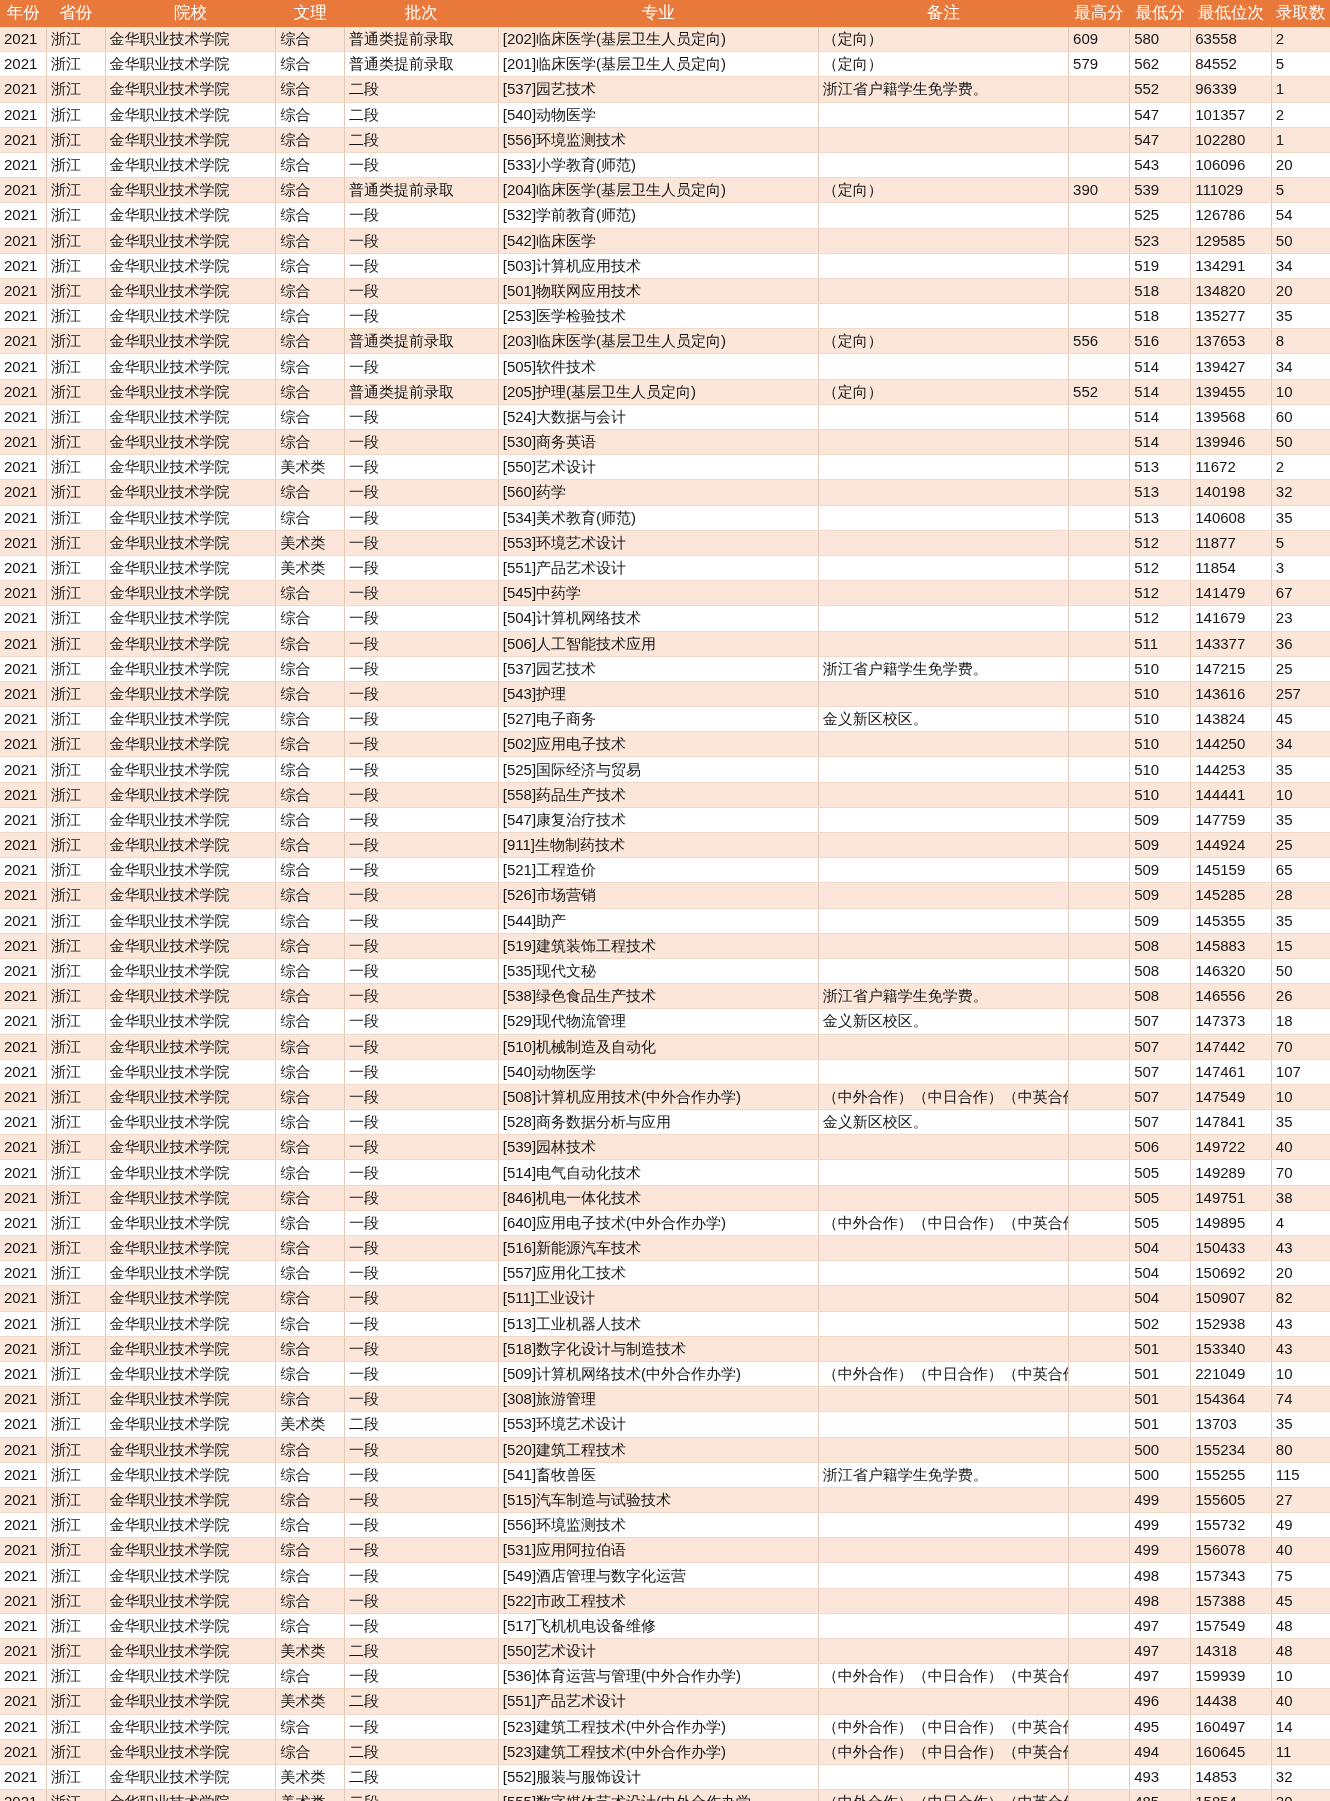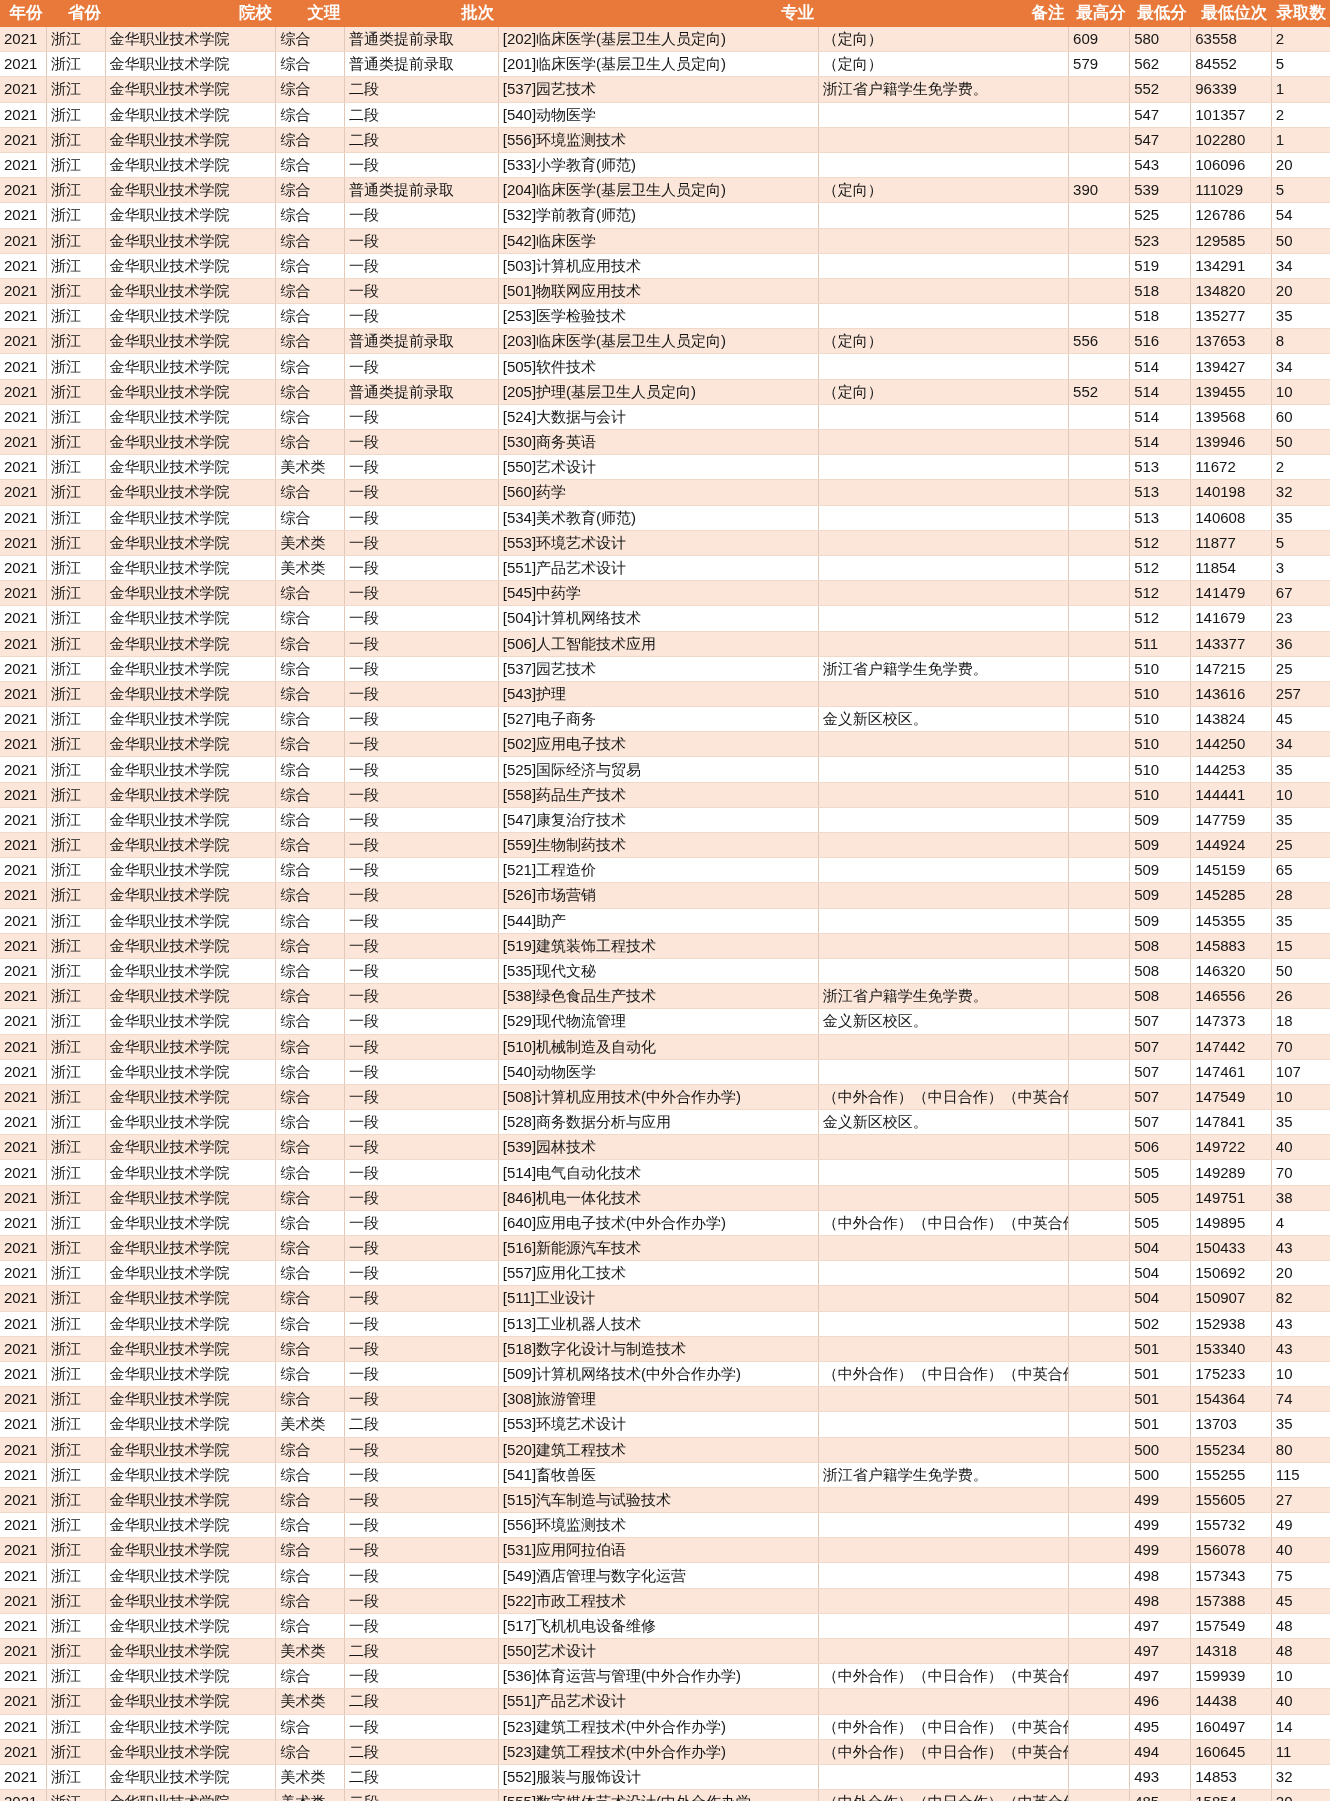--- a/index.html
+++ b/index.html
@@ -15,23 +15,23 @@
   table.score-table {
     width: 1330px;
     border-collapse: collapse;
     table-layout: fixed;
     font-size: 15px;
     color: #161616;
   }
   table.score-table thead th {
     background: #e8793a;
     color: #ffffff;
-    font-weight: bold;
+    font-weight: normal;
     font-size: 16.5px;
-    text-align: right;
+    text-align: center;
     height: 26px;
     padding: 0 4px 1px 4px;
     white-space: nowrap;
     overflow: hidden;
     border: none;
     vertical-align: middle;
   }
   table.score-table tbody tr {
     height: 24.2px;
   }
@@ -522,21 +522,21 @@
         <td class="col-low">509</td>
         <td class="col-rank">147759</td>
         <td class="col-count last">35</td>
       </tr>
       <tr class="odd">
         <td class="col-year">2021</td>
         <td class="col-prov">浙江</td>
         <td class="col-school">金华职业技术学院</td>
         <td class="col-type">综合</td>
         <td class="col-batch">一段</td>
-        <td class="col-major">[559]生物制药技术</td>
+        <td class="col-major">[911]生物制药技术</td>
         <td class="col-note"></td>
         <td class="col-high"></td>
         <td class="col-low">509</td>
         <td class="col-rank">144924</td>
         <td class="col-count last">25</td>
       </tr>
       <tr class="even">
         <td class="col-year">2021</td>
         <td class="col-prov">浙江</td>
         <td class="col-school">金华职业技术学院</td>
@@ -799,21 +799,21 @@
       <tr class="even">
         <td class="col-year">2021</td>
         <td class="col-prov">浙江</td>
         <td class="col-school">金华职业技术学院</td>
         <td class="col-type">综合</td>
         <td class="col-batch">一段</td>
         <td class="col-major">[509]计算机网络技术(中外合作办学)</td>
         <td class="col-note">（中外合作）（中日合作）（中英合作）（中美</td>
         <td class="col-high"></td>
         <td class="col-low">501</td>
-        <td class="col-rank">175233</td>
+        <td class="col-rank">221049</td>
         <td class="col-count last">10</td>
       </tr>
       <tr class="odd">
         <td class="col-year">2021</td>
         <td class="col-prov">浙江</td>
         <td class="col-school">金华职业技术学院</td>
         <td class="col-type">综合</td>
         <td class="col-batch">一段</td>
         <td class="col-major">[308]旅游管理</td>
         <td class="col-note"></td>

